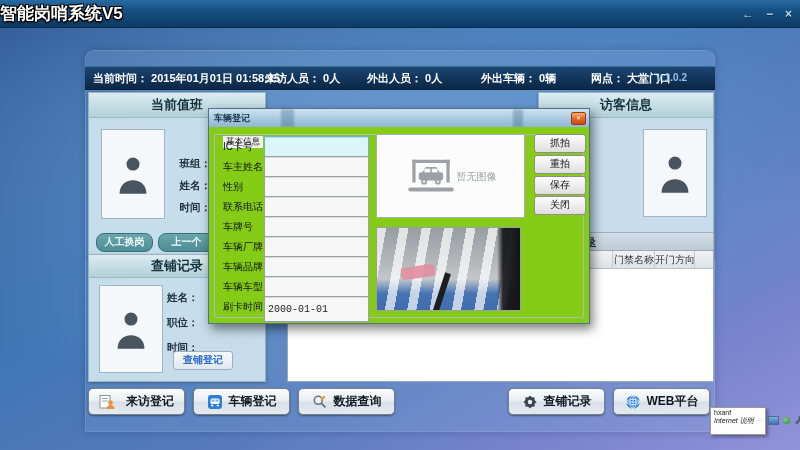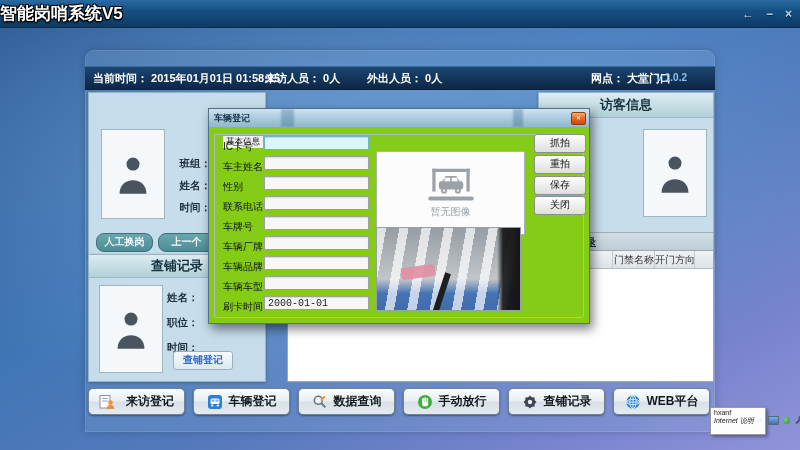--- a/index.html
+++ b/index.html
@@ -82,24 +82,24 @@
   .streak{position:absolute;top:0;height:18px;background:rgba(35,85,125,.30);filter:blur(1px);}
   .dlg-close{position:absolute;right:3px;top:3px;width:13px;height:11px;border:1px solid #9a3a10;border-radius:2px;
     background:linear-gradient(180deg,#f6b06a 0%,#e06a26 50%,#c84a12 100%);color:#fff;font-size:6px;line-height:11px;text-align:center;cursor:pointer;}
   .dlg-body{position:absolute;left:0;top:18px;right:0;bottom:0;background:#84cc16;}
   .groupbox{position:absolute;left:5px;top:7px;right:5px;bottom:5px;border:1px solid #b2bac0;border-radius:2px;}
   .groupcap{position:absolute;left:8px;top:1px;background:#f1f1f1;padding:0 3px;font-size:8.5px;color:#222;}
   .frow{position:absolute;left:14px;height:14px;}
   .frow label{font-size:10px;color:#111;line-height:14px;}
   .frow input{position:absolute;left:41px;top:0;width:105px;height:14px;box-sizing:border-box;
     border:1px solid #9aa0a6;background:#f7f7f7;font-size:10px;font-family:"Liberation Mono","DejaVu Sans Mono",monospace;
-    padding:0 3px;color:#222;box-shadow:inset 0 1px 1px rgba(0,0,0,.12);}
+    padding:12px 3px;color:#222;box-shadow:inset 0 1px 1px rgba(0,0,0,.12);}
   .frow input.focused{background:#dbf5f9;border-color:#6cb6ca;}
-  .noimage{position:absolute;left:167px;top:24px;width:147px;height:82px;background:#fcfcfc;border:1px solid #a9b1b6;
-    display:flex;flex-direction:column;align-items:center;justify-content:center;}
+  .noimage{position:absolute;left:167px;top:7px;width:147px;height:82px;background:#fcfcfc;border:1px solid #a9b1b6;
+    display:flex;flex-direction:row;align-items:center;justify-content:center;}
   .noimage .nitext{font-size:10px;color:#9aa1a6;margin-top:2px;}
   .camera{position:absolute;left:167px;top:100px;width:143px;height:82px;border:1px solid #98a0a6;overflow:hidden;
     background:
       linear-gradient(90deg,rgba(0,0,0,0) 84%,rgba(20,20,22,.9) 88%,#151517 100%),
       repeating-linear-gradient(100deg,rgba(255,255,255,.72) 0 9px,rgba(200,205,210,.15) 9px 22px),
       linear-gradient(180deg,#8e959b 0%,#b4b9bd 48%,#c2c6c9 62%,#2f64ae 80%,#2a5ba4 100%);}
   .cam-pink{position:absolute;left:24px;top:38px;width:34px;height:12px;background:#e28fa2;transform:rotate(-8deg);border-radius:3px;opacity:.9;}
   .cam-pole{position:absolute;left:60px;top:44px;width:6px;height:52px;background:#1c1e20;transform:rotate(18deg);}
   .dlgbtn{position:absolute;left:325px;width:50px;height:17px;line-height:15px;text-align:center;font-size:10px;color:#111;
     background:linear-gradient(180deg,#fdfdfd 0%,#ececec 55%,#dfdfdf 100%);border:1px solid #8e8e8e;border-radius:3px;cursor:pointer;}
@@ -127,25 +127,27 @@
       <span>×</span>
     </div>
   </div>
 
   <div class="abs appwin"></div>
 
   <div class="abs statusbar">
     <span class="sitem" style="left:8px"><span>当前时间：</span> <span>2015年01月01日 01:58:15</span></span>
     <span class="sitem" style="left:180px"><span>来访人员：</span> <span>0人</span></span>
     <span class="sitem" style="left:282px"><span>外出人员：</span> <span>0人</span></span>
+    <span class="sitem" style="left:396px"><span>外出车辆：</span> <span>0辆</span></span>
     <span class="sitem" style="left:506px"><span>网点：</span> <span>大堂门口</span></span>
     <span class="ver">v 1.0.2</span>
   </div>
 
   <div class="abs panel duty">
+    <div class="panel-h">当前值班</div>
     <div class="avatarbox">
       <svg width="34" height="44" viewBox="0 0 24 30">
           <circle cx="12" cy="8" r="4.6" fill="#49545f"></circle>
           <path d="M2.5 29c0-6.2 4.2-9.6 9.5-9.6s9.5 3.4 9.5 9.6z" fill="#49545f"></path>
         </svg>
     </div>
     <div class="dutyfields">
       <div class="flabel">班组：</div>
       <div class="flabel">姓名：</div>
       <div class="flabel">时间：</div>
@@ -210,30 +212,20 @@
       </svg>
     <span>车辆登记</span>
   </div>
   <div class="toolbtn" style="left:298px;">
     <svg width="16" height="16" viewBox="0 0 16 16">
         <circle cx="6.3" cy="6.3" r="4" fill="#eef3f7" stroke="#6a7584" stroke-width="1.6"></circle>
         <line x1="9.4" y1="9.4" x2="13.4" y2="13.4" stroke="#6a7584" stroke-width="2"></line>
         <rect x="9.8" y="1.4" width="2.2" height="6" rx="0.8" transform="rotate(40 10.9 4.4)" fill="#e8a03a"></rect>
       </svg>
     <span>数据查询</span>
-  </div>
-  <div class="toolbtn" style="left:403px;">
-    <svg width="16" height="16" viewBox="0 0 16 16">
-        <circle cx="8" cy="8" r="7" fill="#3fae3f"></circle>
-        <rect x="5.2" y="4" width="1.7" height="6" rx="0.8" fill="#fff"></rect>
-        <rect x="7.3" y="3.2" width="1.7" height="6.8" rx="0.8" fill="#fff"></rect>
-        <rect x="9.4" y="4" width="1.7" height="6" rx="0.8" fill="#fff"></rect>
-        <rect x="5.2" y="8.6" width="5.9" height="3.6" rx="1.6" fill="#fff"></rect>
-      </svg>
-    <span>手动放行</span>
   </div>
   <div class="toolbtn" style="left:508px;">
     <svg width="16" height="16" viewBox="0 0 16 16">
         <rect x="3.4" y="3.4" width="9.2" height="9.2" fill="#3c4650"></rect>
         <rect x="3.4" y="3.4" width="9.2" height="9.2" fill="#3c4650" transform="rotate(45 8 8)"></rect>
         <circle cx="8" cy="8" r="2.2" fill="#e9eef3"></circle>
       </svg>
     <span>查铺记录</span>
   </div>
   <div class="toolbtn" style="left:613px;">

